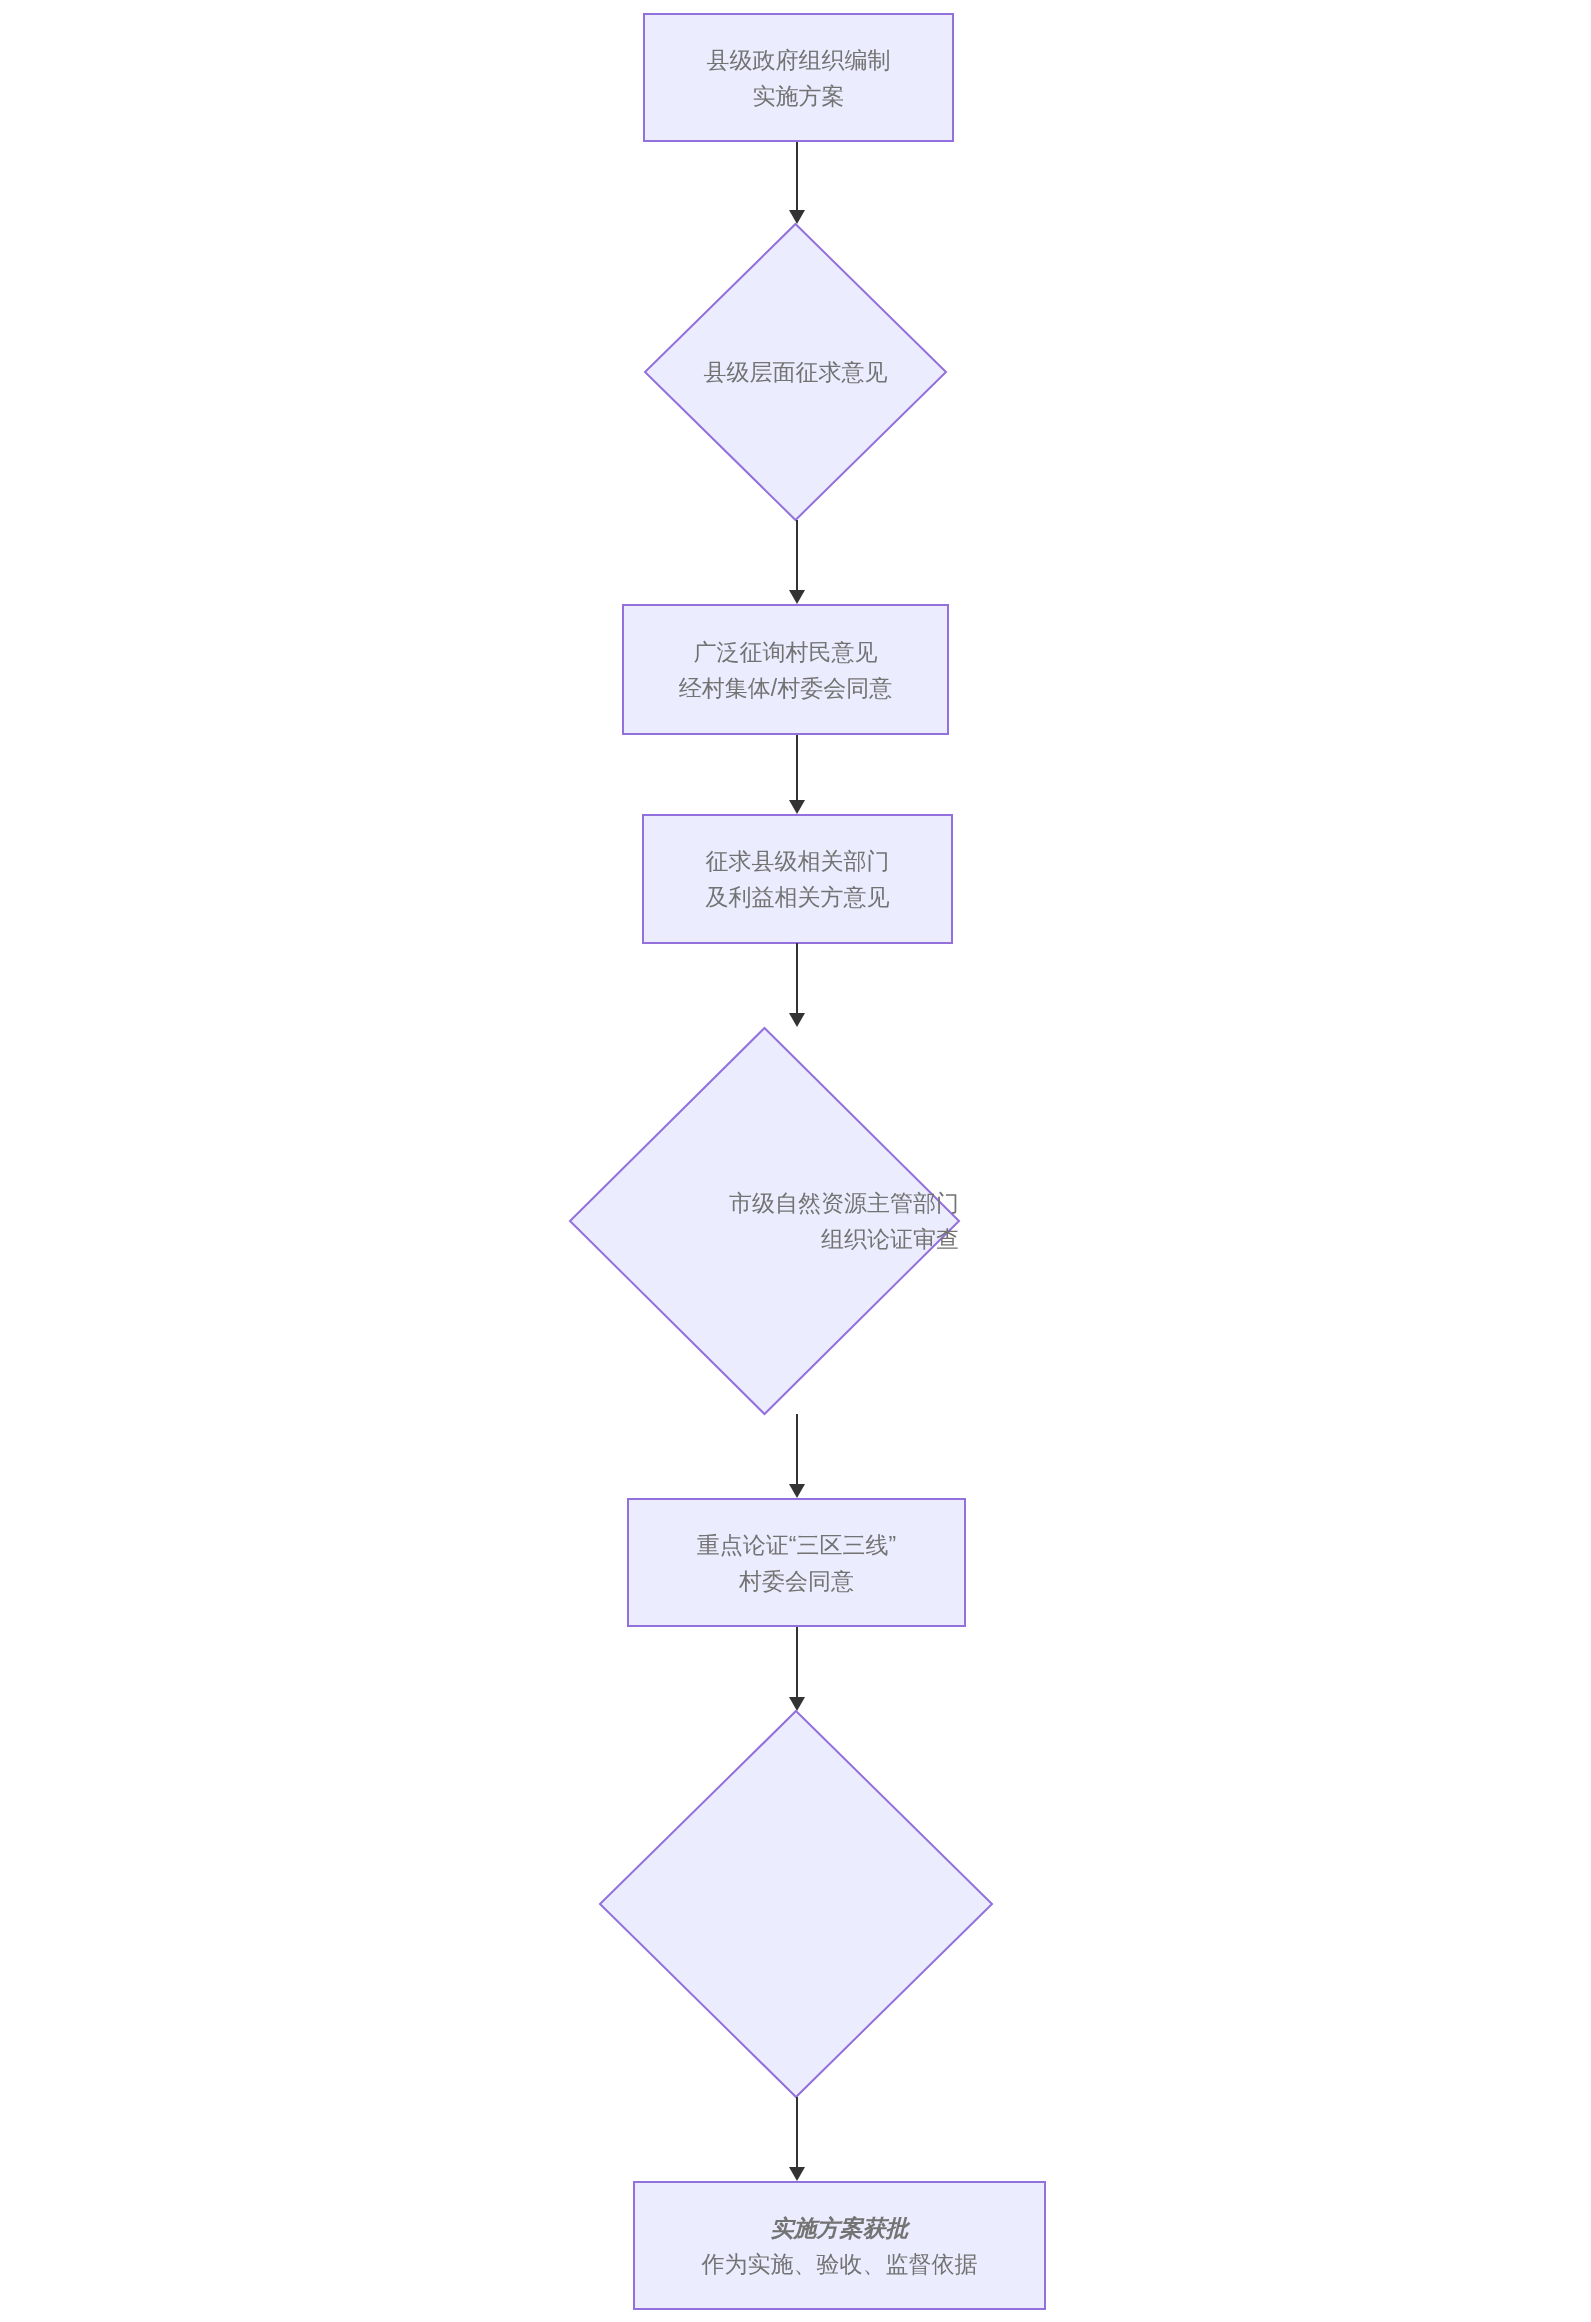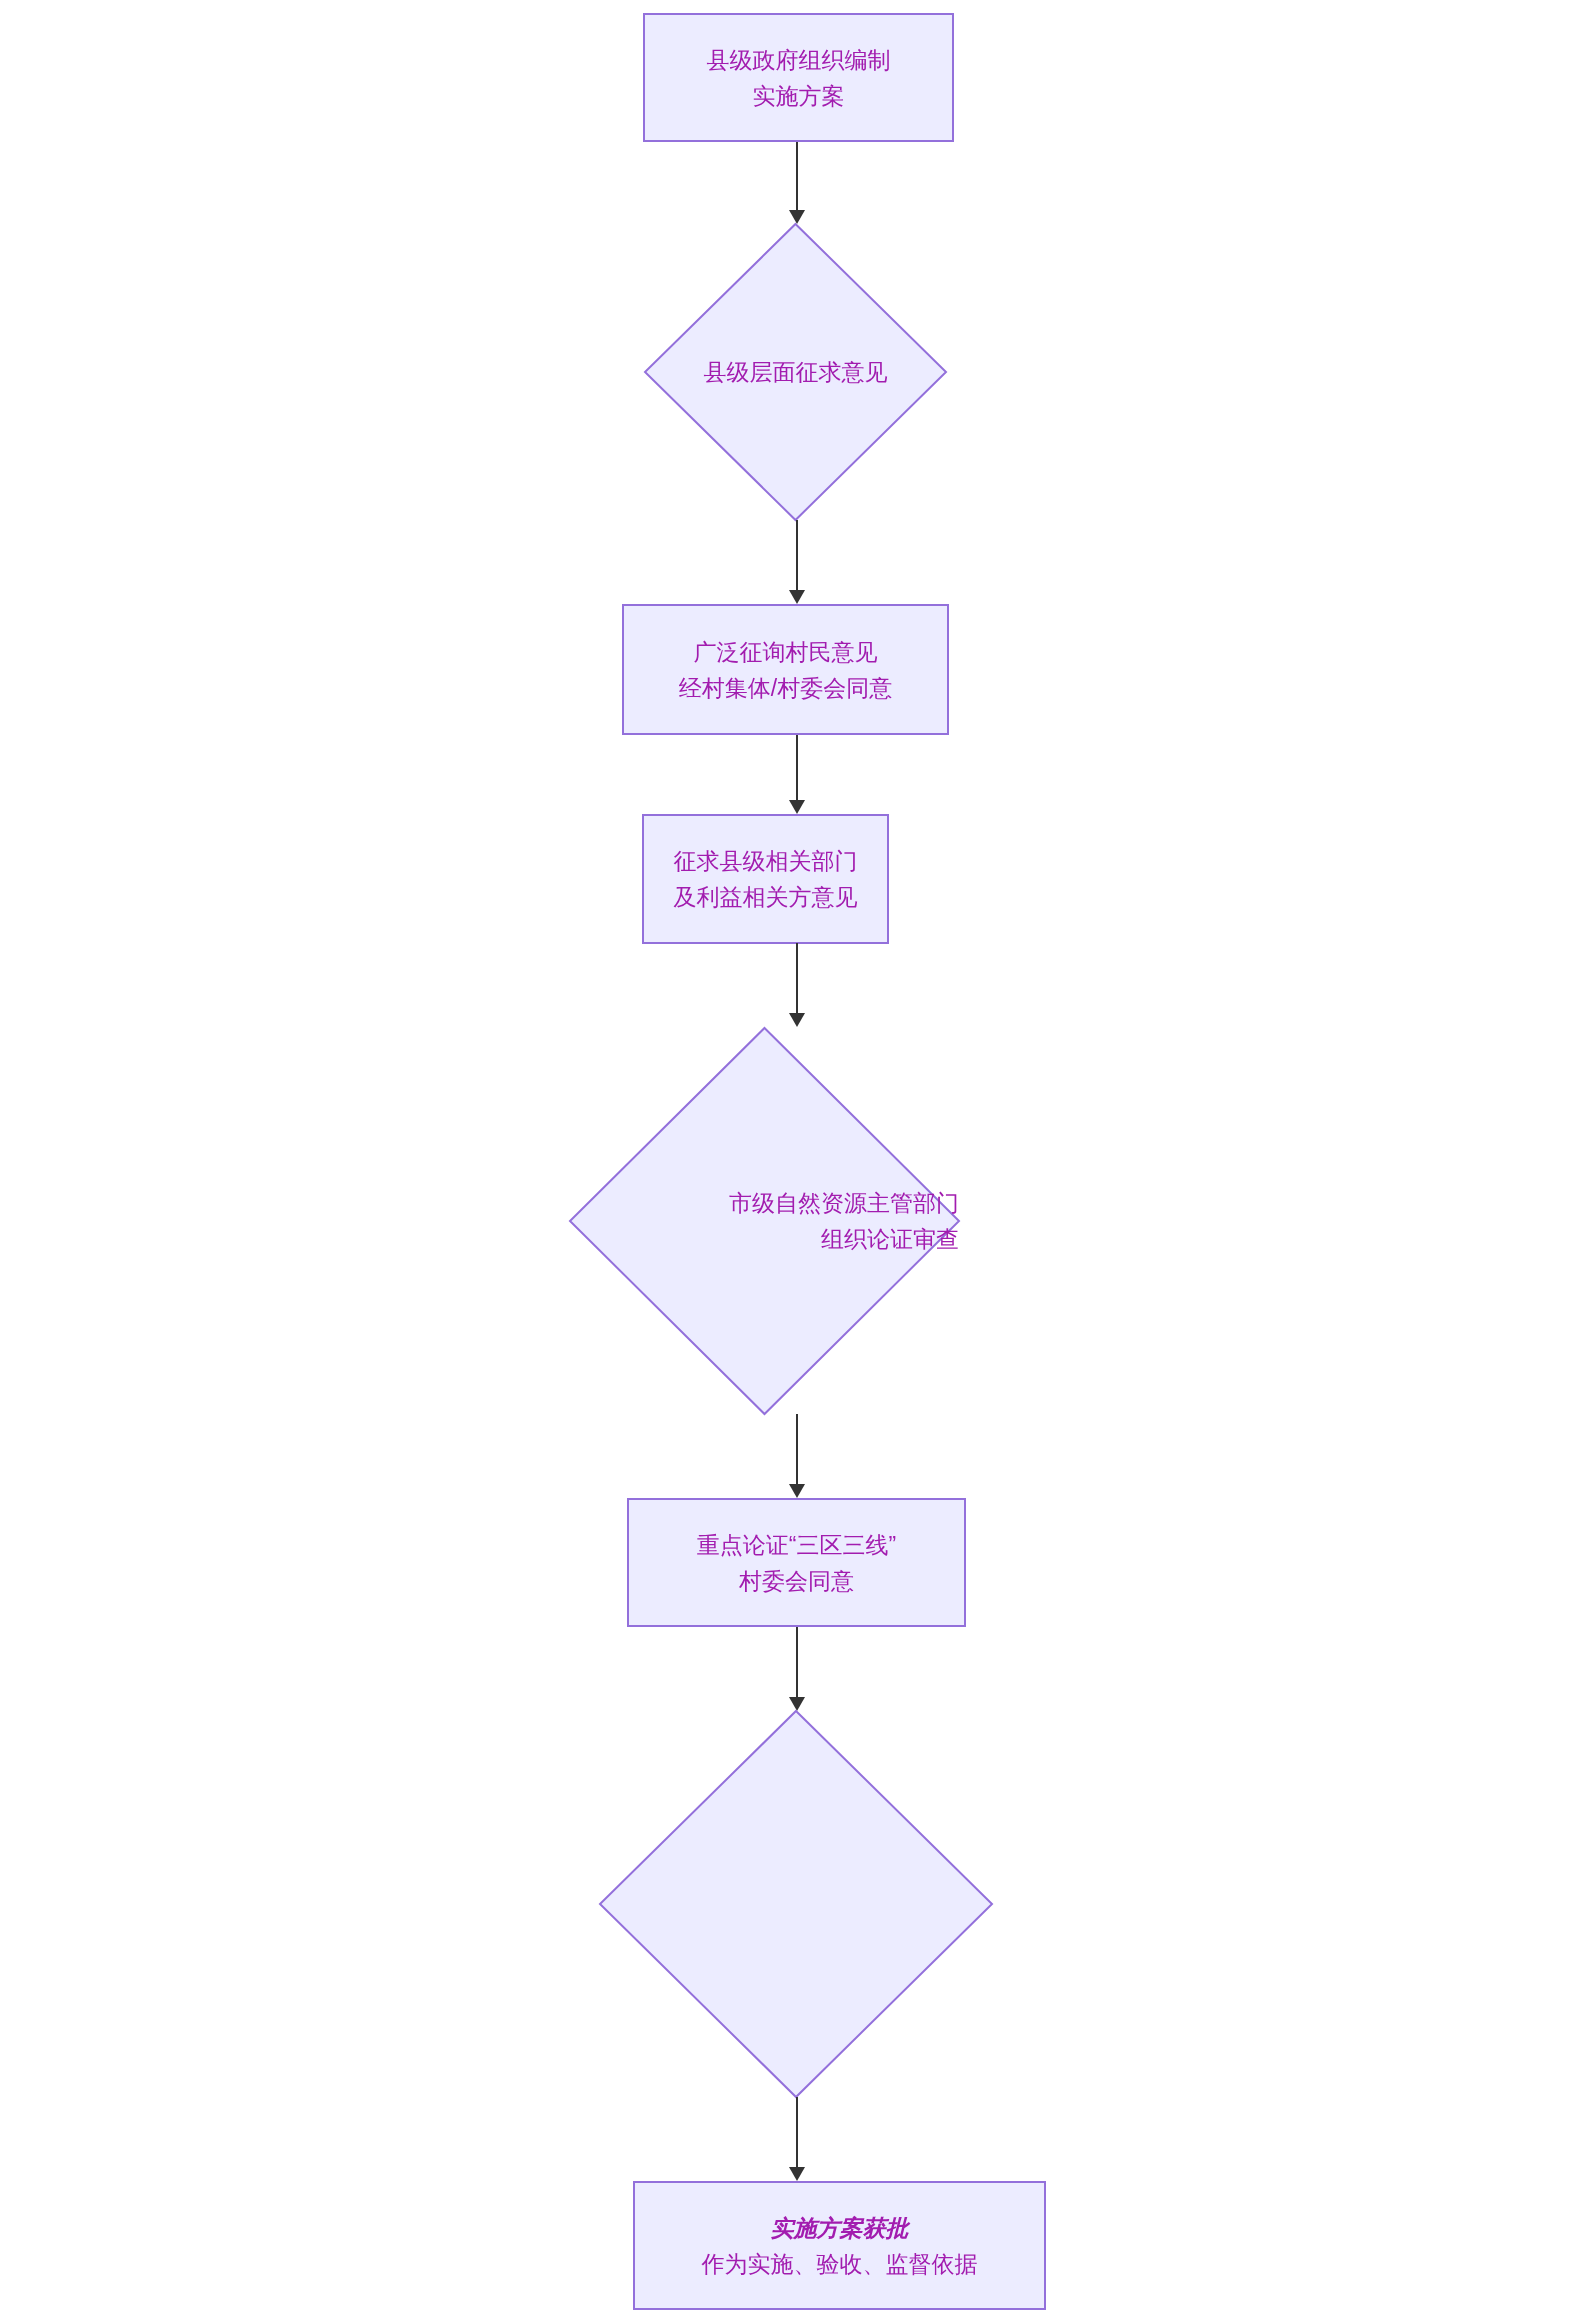--- a/index.html
+++ b/index.html
@@ -18,21 +18,21 @@
   }
   .node {
     position: absolute;
     box-sizing: border-box;
     display: flex;
     align-items: center;
     justify-content: center;
     text-align: center;
     font-size: 23px;
     line-height: 36px;
-    color: #a21caf;
+    color: #737373;
   }
   .node.rect {
     background: #ECECFF;
     border: 2px solid #9370DB;
   }
   .node.diamond {
     background: transparent;
     border: none;
   }
   .diamond-svg {
@@ -115,21 +115,21 @@
       <div>广泛征询村民意见</div>
       <div>经村集体/村委会同意</div>
     </div>
   </div>
 
   <div class="arrow" style="top:735px; height:79px;">
     <div class="arrow-line"></div>
     <div class="arrow-head"></div>
   </div>
 
-  <div class="node rect" style="left:642px; top:814px; width:247px; height:130px;">
+  <div class="node rect" style="left:642px; top:814px; width:311px; height:130px;">
     <div class="node-text">
       <div>征求县级相关部门</div>
       <div>及利益相关方意见</div>
     </div>
   </div>
 
   <div class="arrow" style="top:943px; height:84px;">
     <div class="arrow-line"></div>
     <div class="arrow-head"></div>
   </div>

